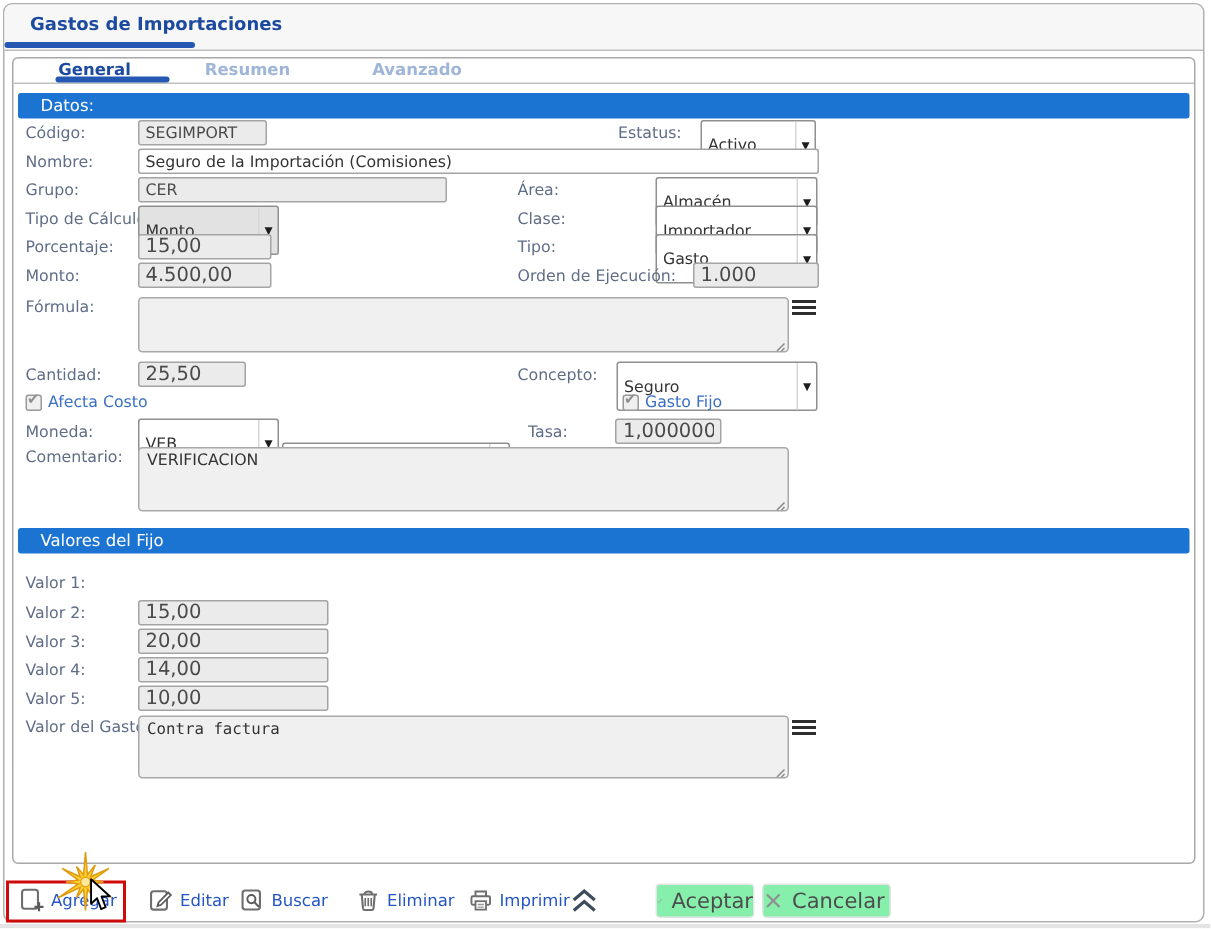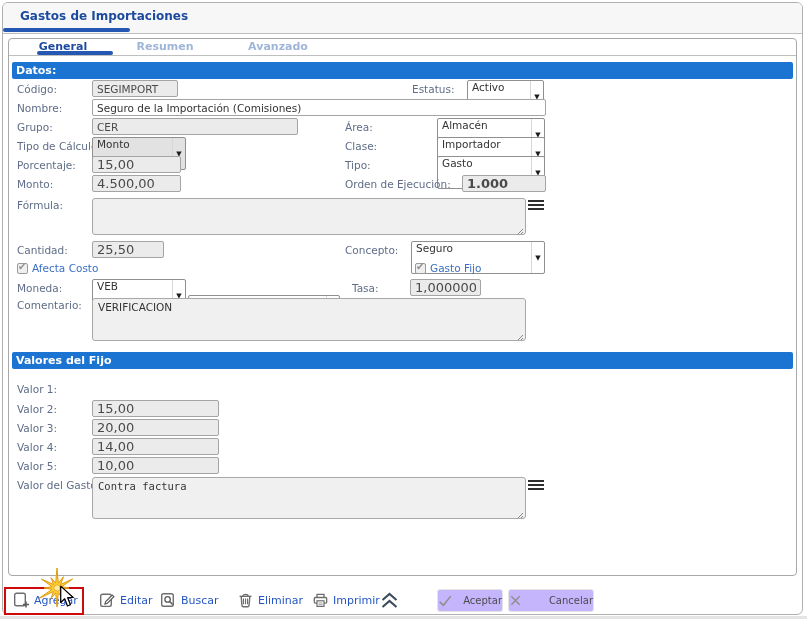--- a/index.html
+++ b/index.html
@@ -11,41 +11,41 @@
   .titlebar{left:3px;top:3px;width:799px;height:30px;background:#f7f7f7;border-radius:5px 5px 0 0}
   .app-title{left:20px;top:9px;font-size:12px;font-weight:bold;color:#1c4a9e;white-space:nowrap}
   .title-underline{left:3px;top:28px;width:127px;height:4px;background:#2458b3;border-radius:2px}
   .title-sep{left:3px;top:33px;width:799px;height:1px;background:#bdbdbd}
   .panel{left:8px;top:38px;width:789px;height:538px;border:1px solid #a8a8a8;border-radius:4px;background:#fff}
   .tab-sep{left:9px;top:55px;width:787px;height:1px;background:#bfbfbf}
   .tab{position:absolute;top:40px;width:80px;text-align:center;font-size:11px;font-weight:bold;cursor:pointer;white-space:nowrap}
   .tab.active{color:#1c4a9e}
   .tab.inactive{color:#a0b6d8}
   .tab-underline{left:37px;top:51px;width:76px;height:4px;background:#2458b3;border-radius:2px}
-  .secbar{left:12px;width:781px;height:17px;background:#1b74d2;border-radius:2px;color:#fff;font-size:11px;font-weight:bold;line-height:17px;padding-left:4px}
+  .secbar{left:12px;width:781px;height:17px;background:#1b74d2;border-radius:2px;color:#fff;font-size:11px;font-weight:normal;line-height:17px;padding-left:15px}
   .lbl{position:absolute;font-size:10.5px;color:#5f6d87;white-space:nowrap}
   .inp{position:absolute;height:17px;border:1px solid #a4a4a4;border-radius:2px;background:#ebebeb;font-family:inherit;font-size:10.5px;color:#4a4a4a;padding:0 4px;outline:none}
   .inp.white{background:#fff;color:#333}
   .inp.num{text-align:left;font-size:13px}
-  .dd{position:absolute;height:33px;border:1px solid #8f8f8f;border-radius:2px;background:#fff;display:flex;align-items:flex-start;cursor:pointer}
+  .dd{position:absolute;height:33px;border:1px solid #8f8f8f;border-radius:2px;background:#fff;display:flex;align-items:center;cursor:pointer}
   .dd.disabled{background:#e2e2e2}
   .dd-text{flex:1;font-size:10.5px;color:#333;padding-left:4px;white-space:nowrap;overflow:hidden}
   .dd-arrow{width:13px;align-self:stretch;display:flex;align-items:center;justify-content:center;border-left:1px solid #d7d7d7}
   .dd-arrow::after{content:"▼";font-size:7px;color:#1c1c1c}
   .ta{position:absolute;border:1px solid #a8a8a8;border-radius:3px;background:#f0f0f0;font-size:10.5px;color:#333;padding:2px 5px;resize:none;outline:none;font-family:inherit;overflow:hidden}
   .ta.mono{font-family:"DejaVu Sans Mono","Liberation Mono",monospace;font-size:10.5px}
   .cb{position:absolute;width:11px;height:11px;border:1px solid #9a9a9a;border-radius:2px;background:#efefef;cursor:pointer}
   .cb::after{content:"✔";position:absolute;left:0;top:-3px;font-size:10px;color:#8f8f8f}
   .cblbl{position:absolute;font-size:10.5px;color:#3a6fc4;white-space:nowrap}
   .ham{position:absolute;width:16px;cursor:pointer}
   .ham b{display:block;height:2px;background:#2e2e2e;margin-bottom:2px}
   .rsz{position:absolute;cursor:nwse-resize}
   .titem{position:absolute;cursor:pointer;display:flex;align-items:center;gap:4px}
   .tool-label{font-size:11px;color:#2456c5;white-space:nowrap}
-  .btn{position:absolute;height:23px;background:#c4b5fd;border:1px solid #e4e4e4;border-radius:3px;display:flex;align-items:center;justify-content:space-between;gap:6px;font-size:10px;color:#4c4c4c;cursor:pointer}
+  .btn{position:absolute;height:23px;background:#86efac;border:1px solid #e4e4e4;border-radius:3px;display:flex;align-items:center;justify-content:flex-start;gap:6px;font-size:14px;color:#4c4c4c;cursor:pointer}
   .red-box{left:4px;top:587px;width:80px;height:28px;border:2px solid #cf0a0a;background:transparent}
   .bottom-strip{left:0;top:616px;width:807px;height:3px;background:#e4e4e4}
 </style>
 </head>
 <body>
 
 <div class="stage">
 
   <div class="abs bottom-strip"></div>
   <div class="abs window"></div>
@@ -97,21 +97,21 @@
   <input class="inp num" style="left: 92px; top: 156px; width: 89px;" readonly="" value="15,00">
   <div class="lbl" style="left:345px;top:159px">Tipo:</div>
   <div class="dd" style="left:437px;top:156px;width:108px">
     <span class="dd-text">Gasto</span>
     <span class="dd-arrow"></span>
   </div>
 
   <div class="lbl" style="left:17px;top:178px">Monto:</div>
   <input class="inp num" style="left: 92px; top: 175px; width: 89px;" readonly="" value="4.500,00">
   <div class="lbl" style="left:345px;top:178px">Orden de Ejecución:</div>
-  <input class="inp num" style="left: 462px; top: 175px; width: 84px; font-weight: bold;" readonly="" value="1.000">
+  <input class="inp num" style="left: 462px; top: 175px; width: 84px;" readonly="" value="1.000">
 
   <div class="lbl" style="left:17px;top:199px">Fórmula:</div>
   <textarea class="ta" style="left: 92px; top: 198px; width: 434px; height: 37px;"></textarea>
   <svg class="rsz" style="left:516px;top:227px" width="8" height="8">
       <path d="M2 7 L7 2 M5 7 L7 5" stroke="#8a8a8a" stroke-width="1" fill="none"></path>
     </svg>
   <span class="ham" style="left:528px;top:200px">
       <b></b>
       <b></b>
       <b></b>

